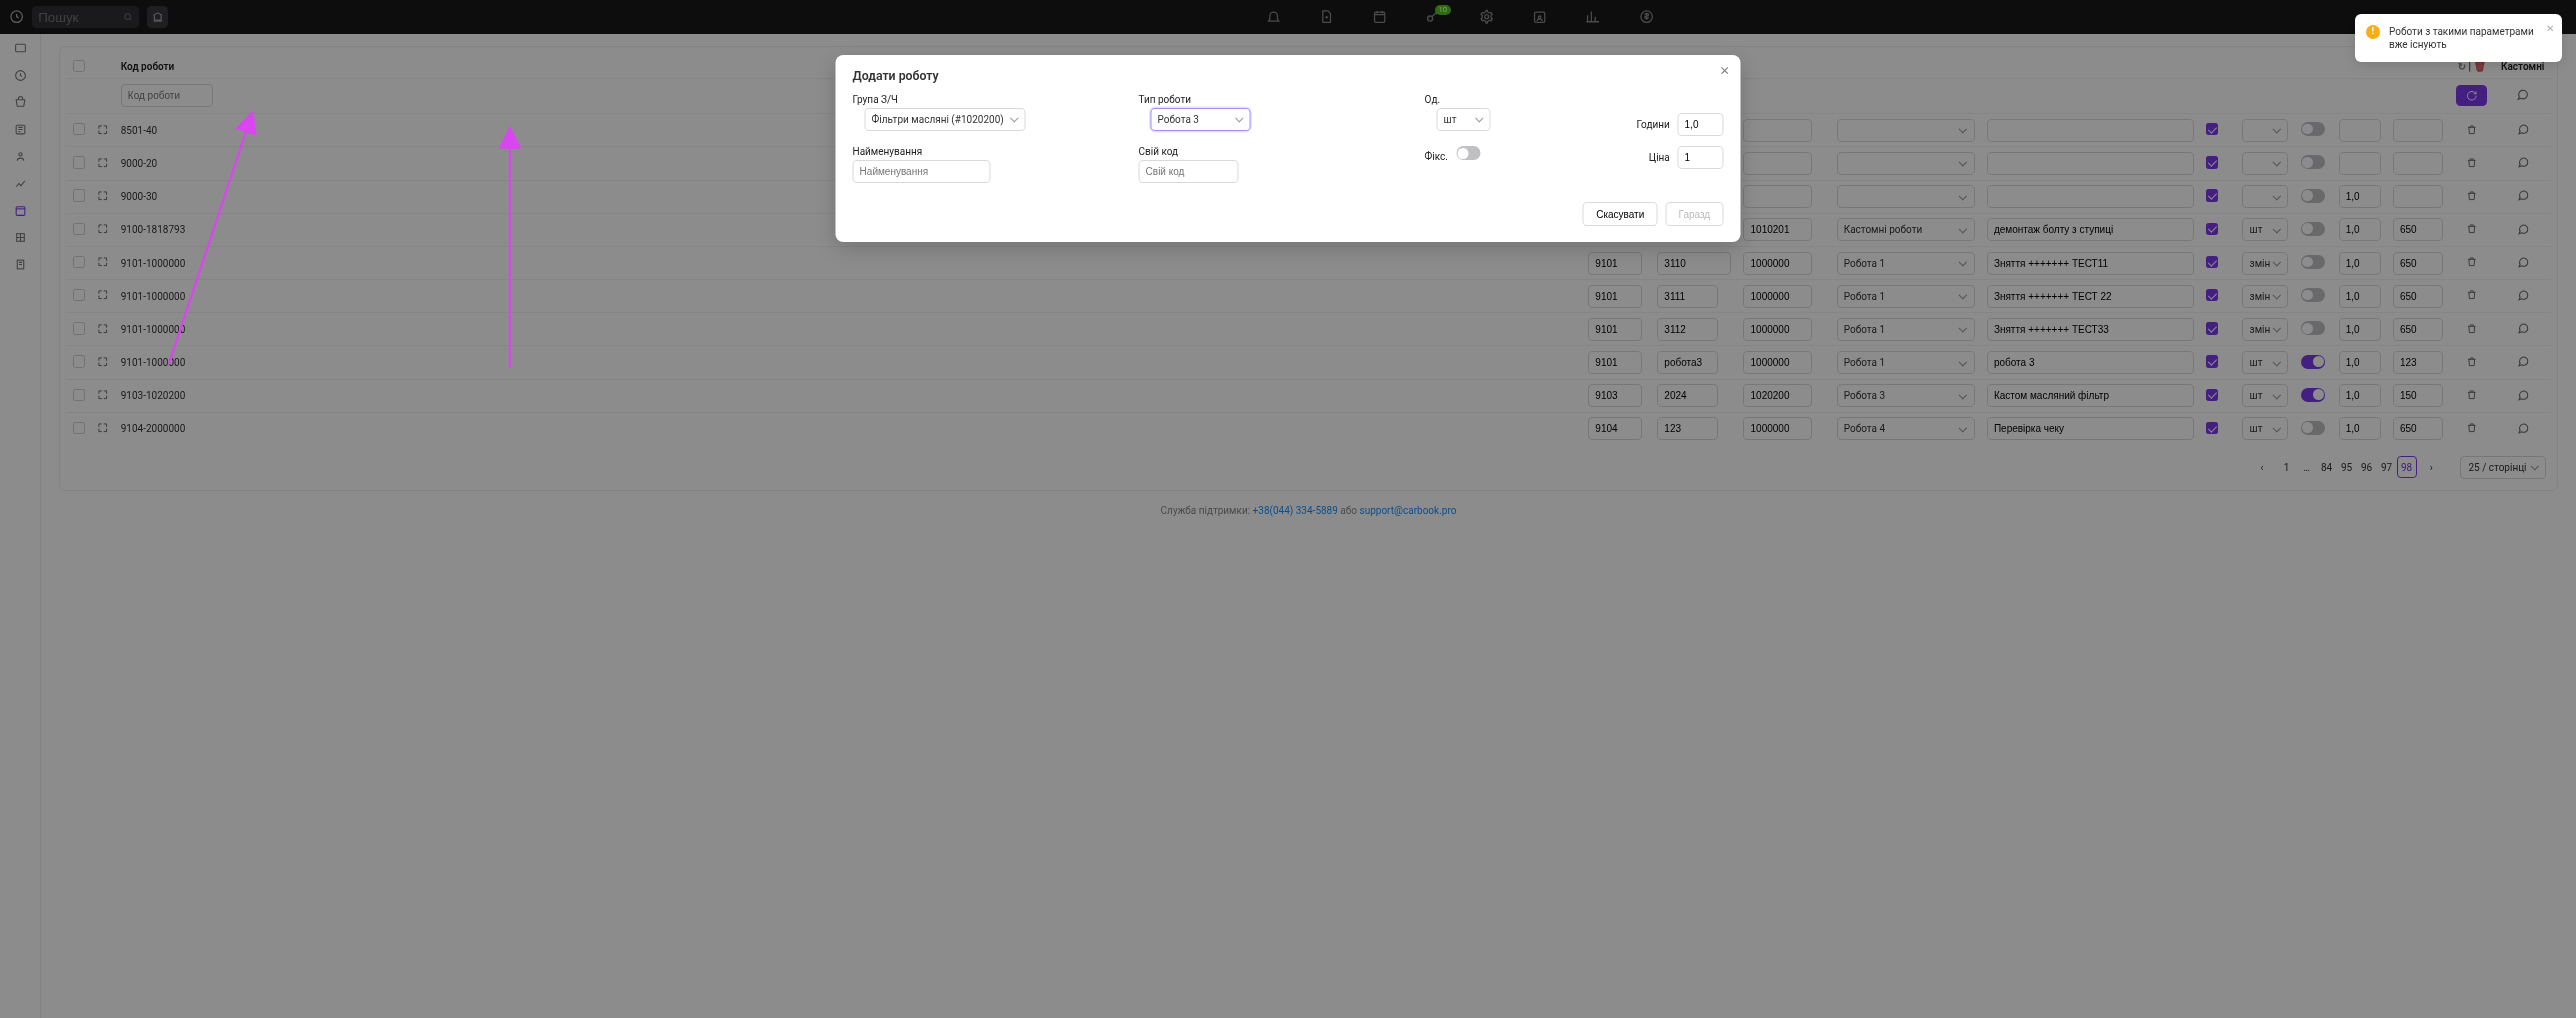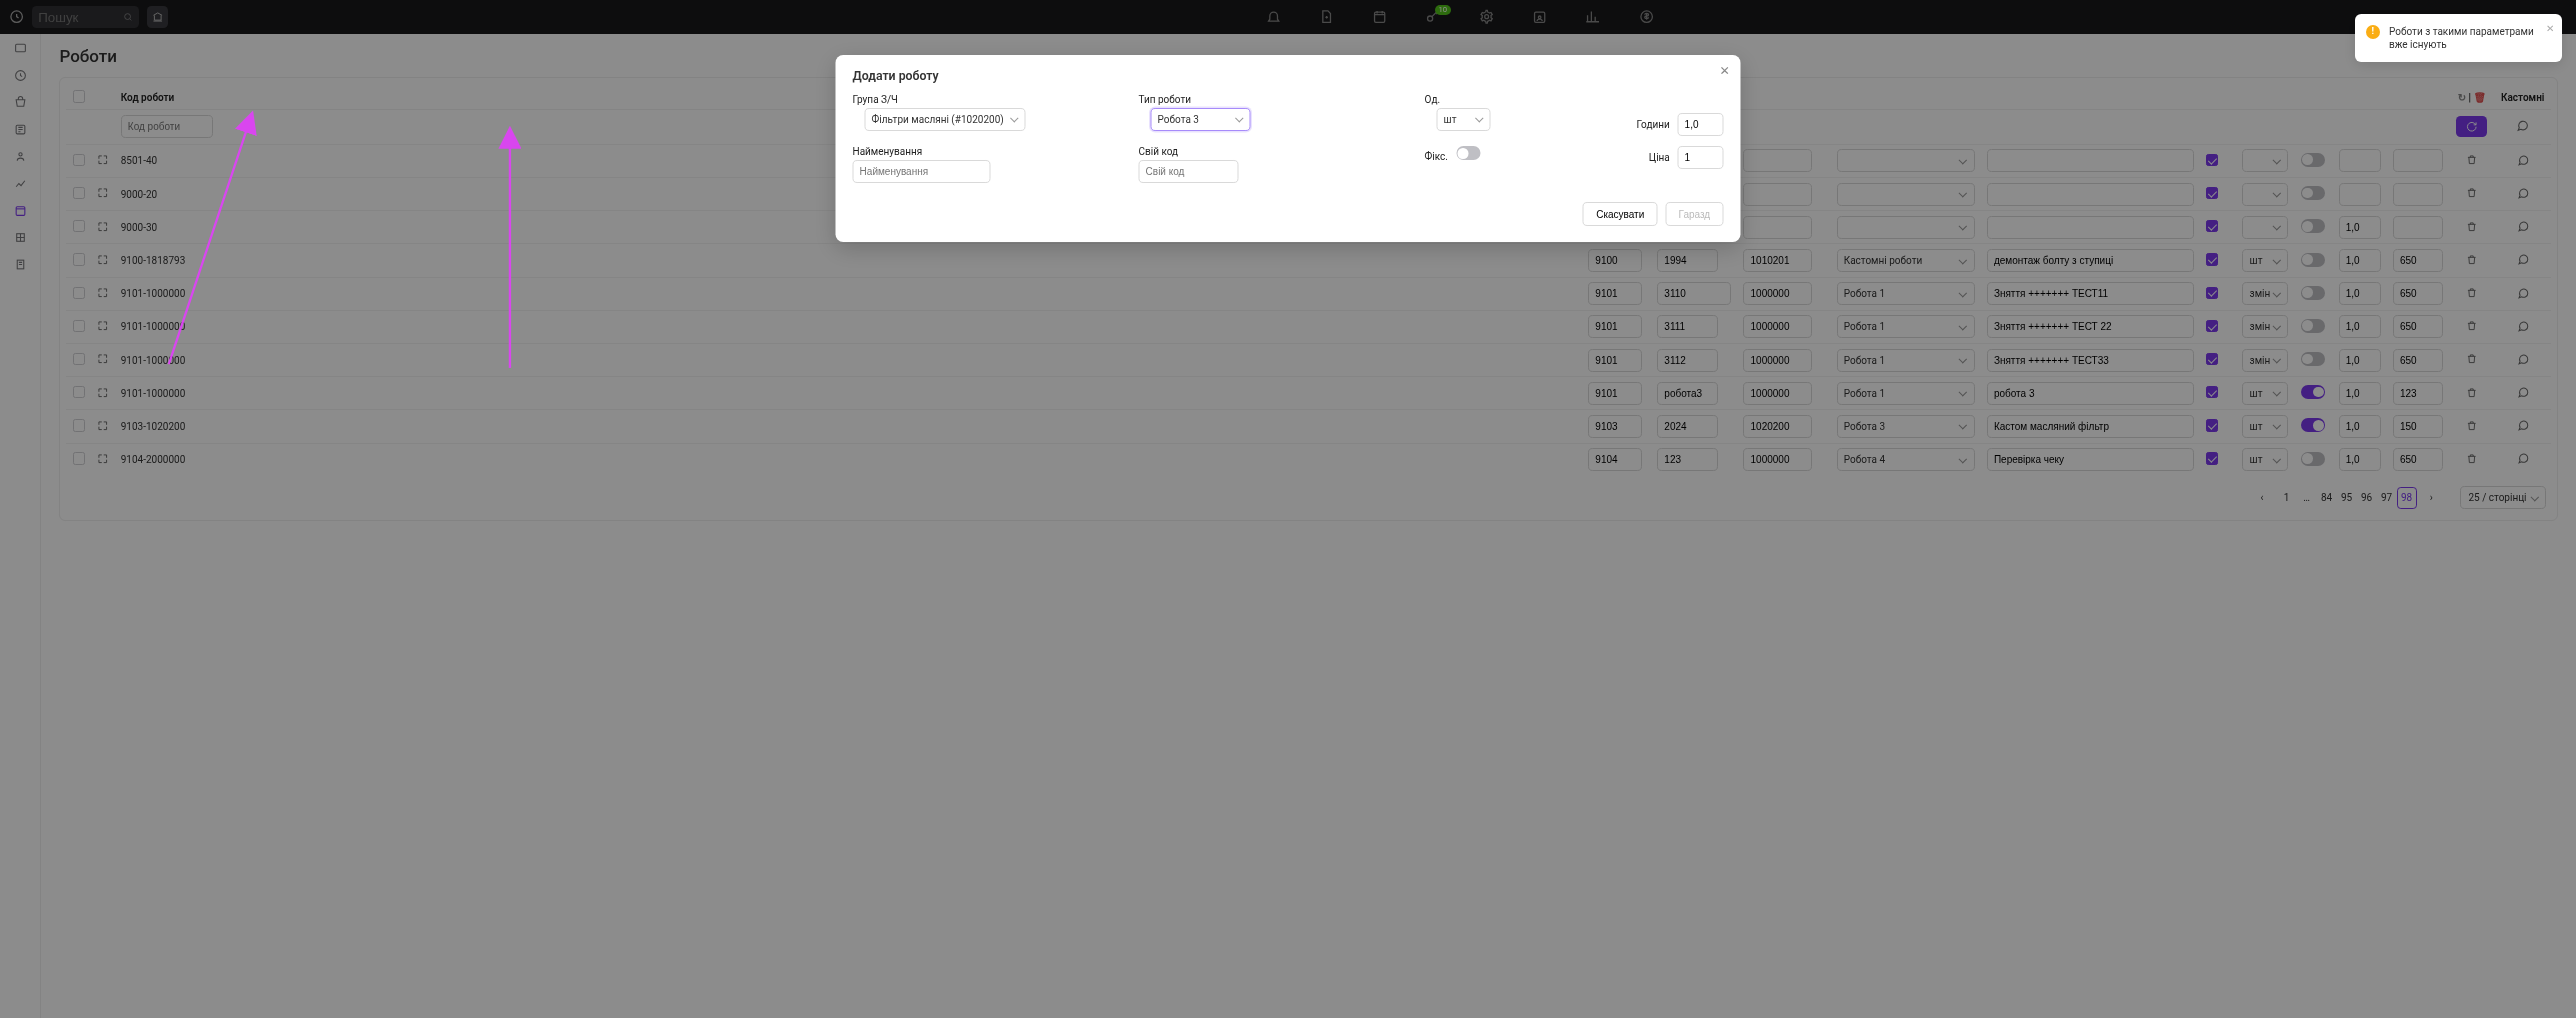--- a/index.html
+++ b/index.html
@@ -212,21 +212,20 @@
     </span>
   <span class="nicon">
       <svg width="13" height="13" viewBox="0 0 24 24" fill="none" stroke="currentColor" stroke-width="2">
         <rect x="6" y="4" width="12" height="16"></rect>
         <path d="M9 8h6M9 12h6"></path>
       </svg>
     </span>
 </div>
 
 <div class="page">
-  <h1>Роботи</h1>
   <div class="card">
     <table>
       <thead>
         <tr class="header-row">
           <th style="width:23px"><span class="chk"></span></th>
           <th style="width:23px"></th>
           <th>Код роботи</th>
           <th style="width:69px"></th>
             <th style="width:69px"></th>
             <th style="width:77px"></th>
@@ -720,20 +719,23 @@
               </span></td>
           </tr>
         </tbody>
     </table>
     <div class="pagination">
       <span class="page-btn">‹</span>
       <span id="pg"><span class="page-btn">1</span><span class="page-btn">…</span><span class="page-btn">84</span><span class="page-btn">95</span><span class="page-btn">96</span><span class="page-btn">97</span><span class="page-btn active">98</span></span>
       <span class="page-btn">›</span>
       <span class="pagesize">25 / сторінці</span>
     </div>
+  </div>
+  <div class="footer">
+    <span>Служба підтримки: </span><a href="#">+38(044) 334-5889</a><span> або </span><a href="#">support@carbook.pro</a>
   </div>
 </div>
 
 <div class="overlay"></div>
 
 <div class="modal">
   <span class="close">✕</span>
   <h2>Додати роботу</h2>
   <div class="form-grid">
     <div class="field">

